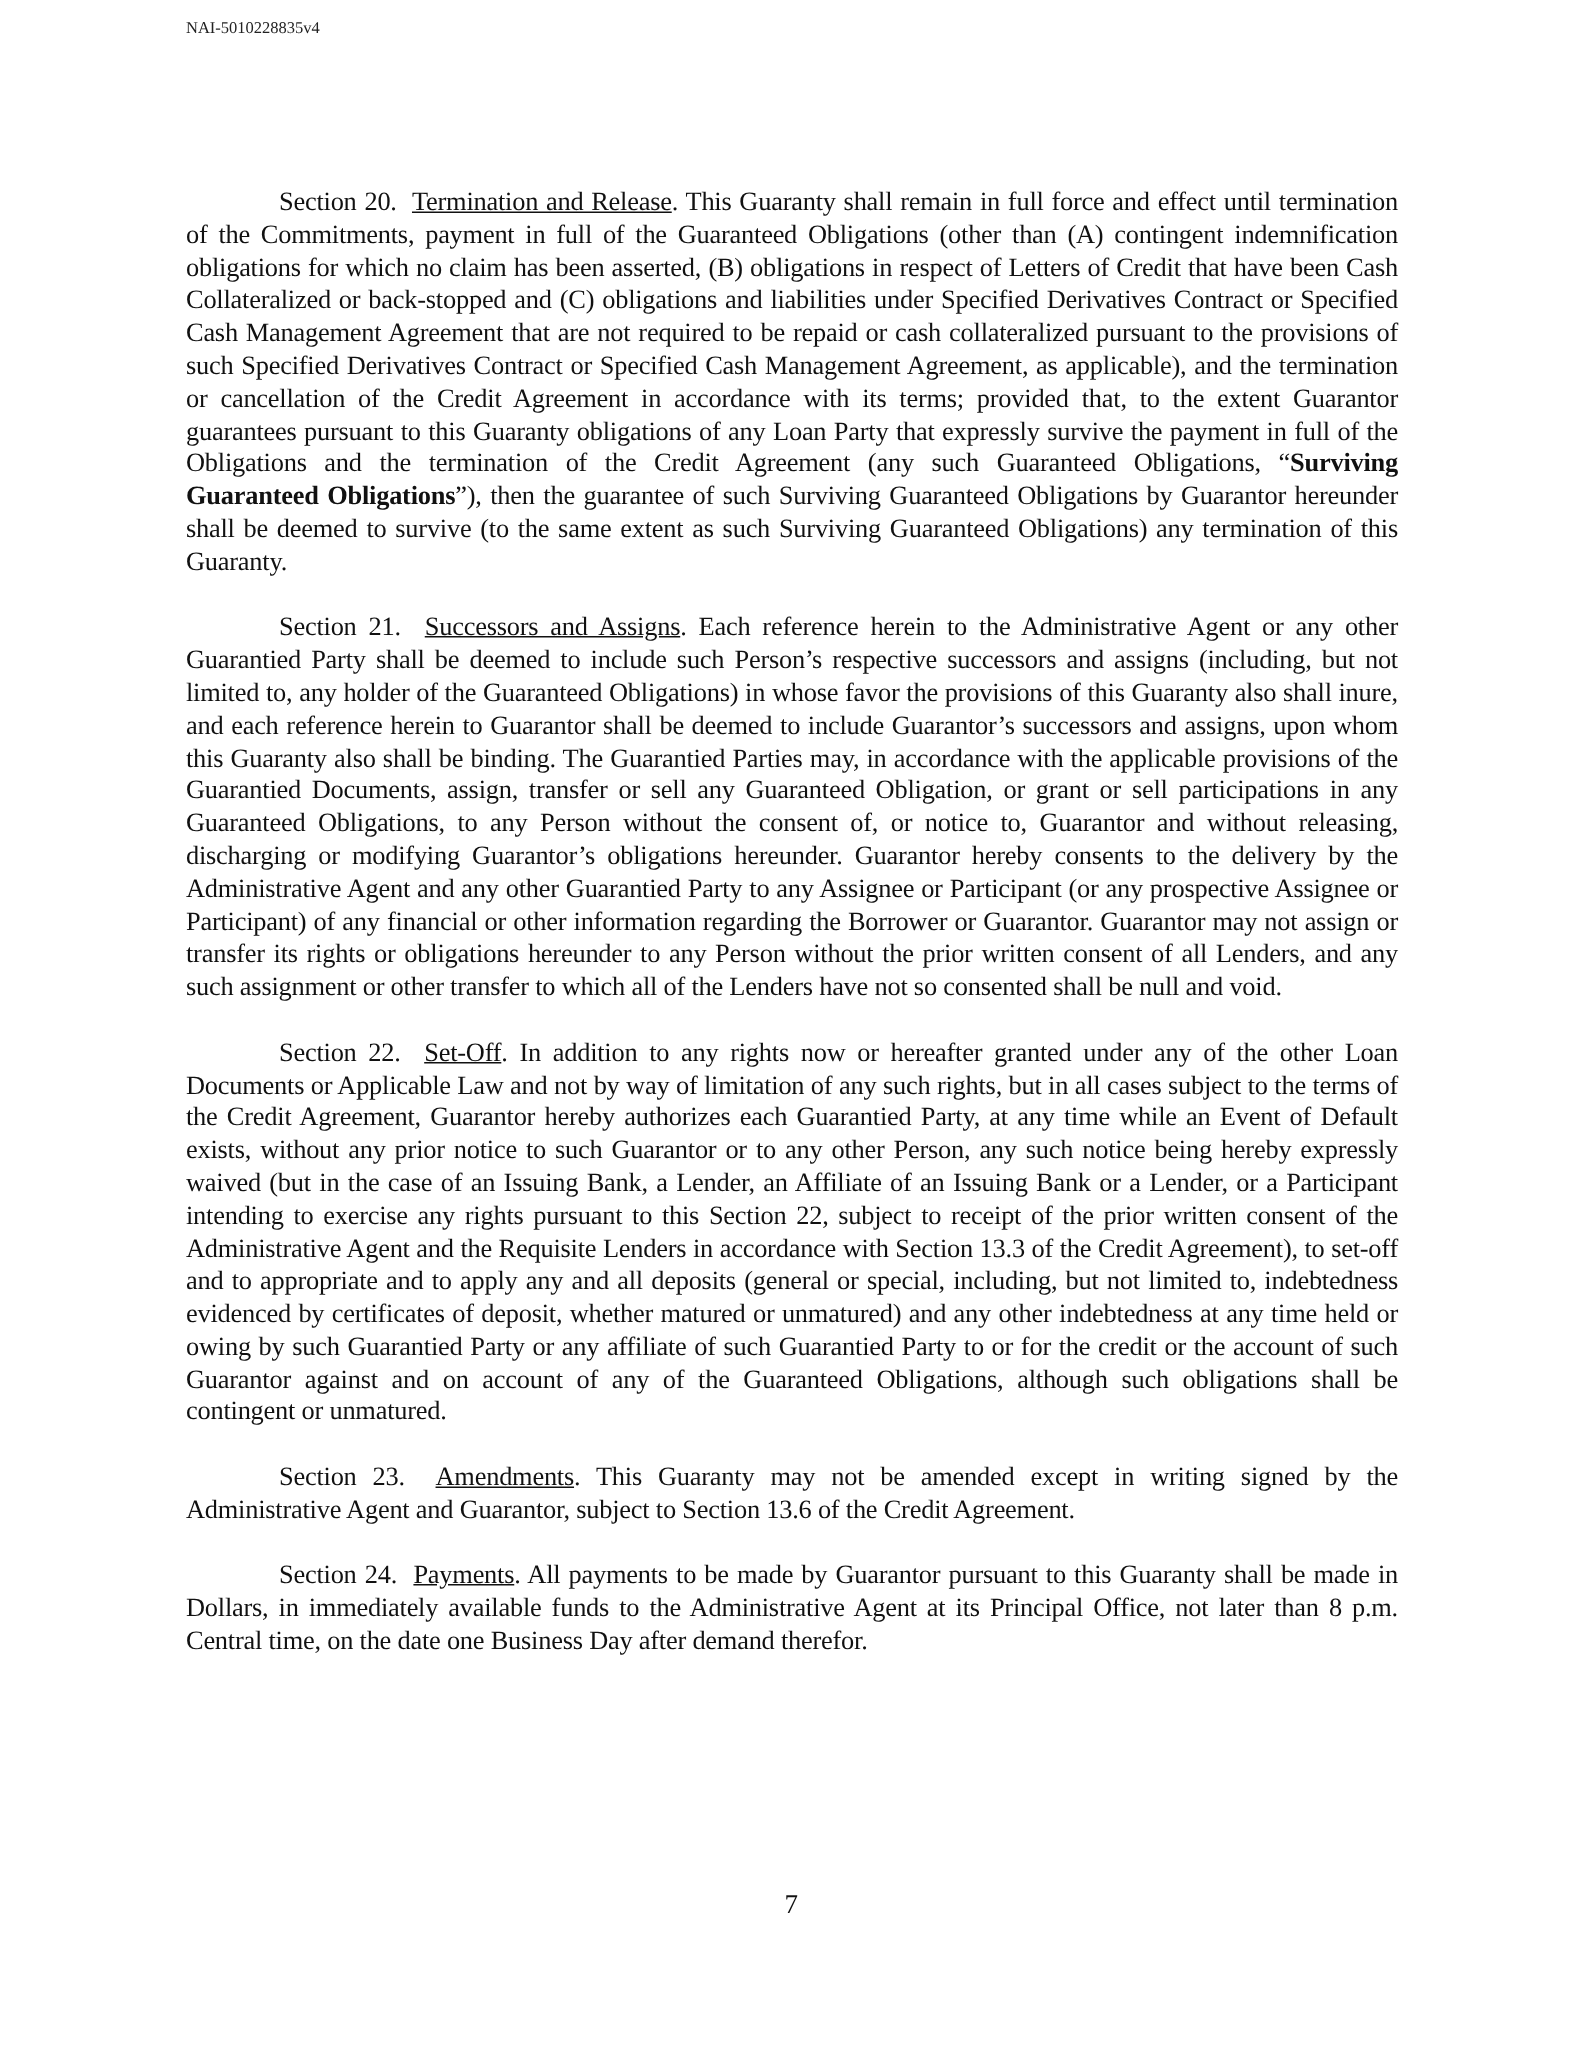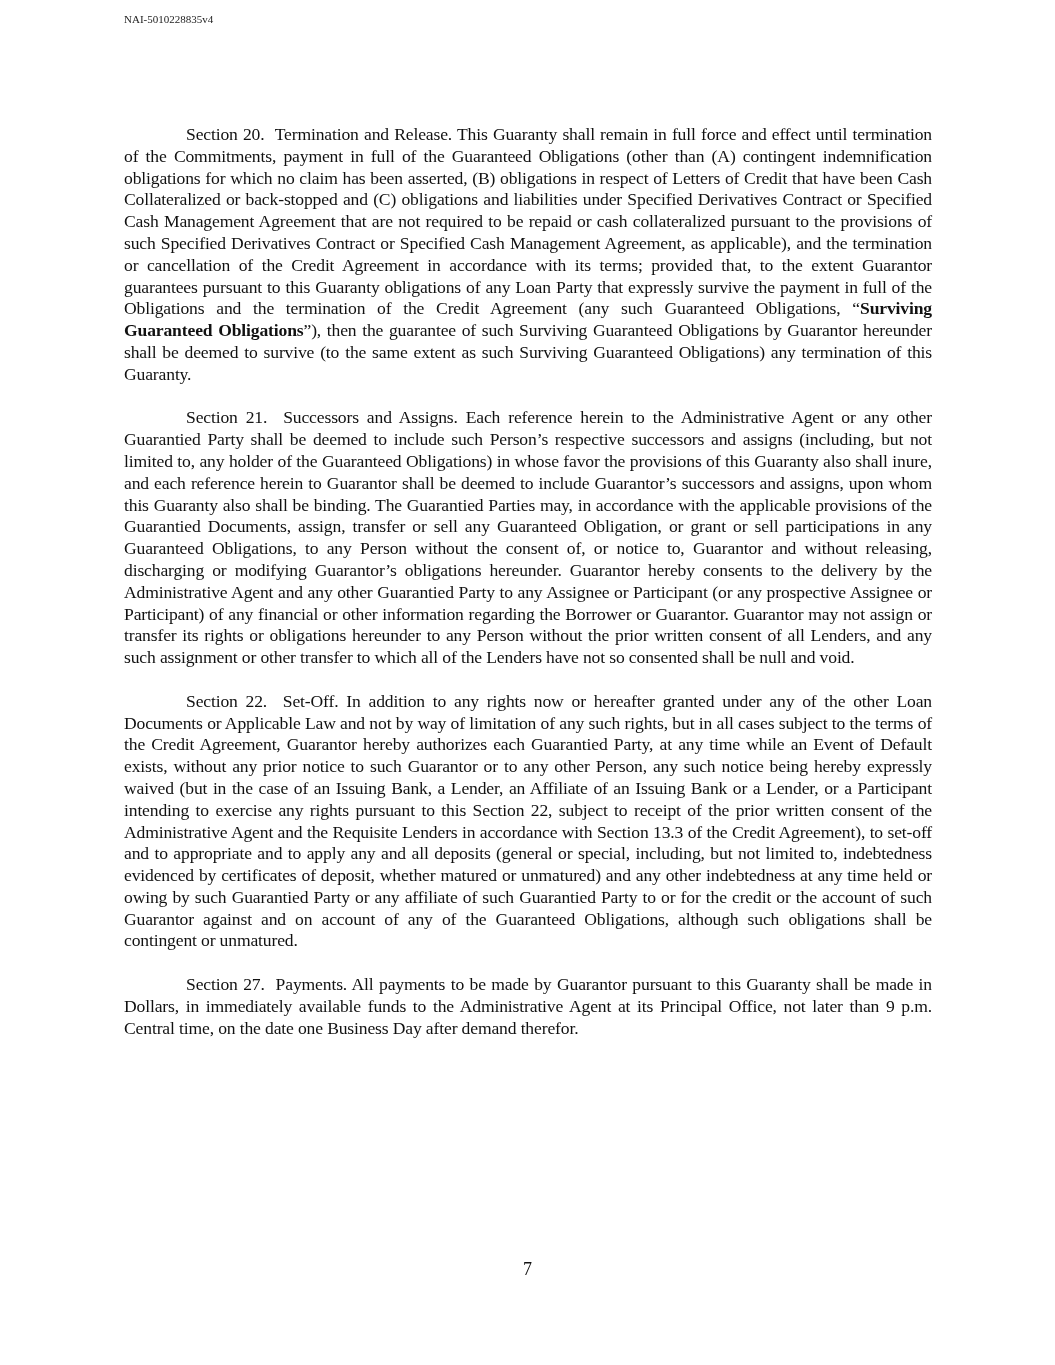--- a/index.html
+++ b/index.html
@@ -1,36 +1,37 @@
 <!DOCTYPE html>
 <html><head>
 <meta charset="utf-8">
 <style>
   html, body { margin: 0; padding: 0; background: #ffffff; }
   body { width: 1055px; height: 1365px; position: relative; overflow: hidden;
          font-family: "Liberation Serif", "DejaVu Serif", serif; color: #111; }
   .doc-id { position: absolute; left: 124px; top: 12px; font-size: 11px; line-height: 14px; color: #222; }
   .content { position: absolute; left: 124px; top: 124px; width: 808px; }
   .para { font-size: 17.6px; line-height: 21.8px; text-align: justify; margin: 0 0 21.8px 0; text-indent: 62px; letter-spacing: -0.15px; word-spacing: 0px; }
-  .heading { }
+  .heading { text-decoration: underline; }
   .bold { font-weight: bold; }
   .page-num { position: absolute; left: 0; width: 1055px; top: 1258px; text-align: center; font-size: 18px; line-height: 22px; }
 </style>
 </head>
 <body>
 
 <div class="doc-id">NAI-5010228835v4</div>
 
 <div class="content">
 
   <p class="para"><span>Section 20.</span>&nbsp; <span class="heading">Termination and Release</span><span>.  This Guaranty shall remain in full force and effect until termination of the Commitments, payment in full of the Guaranteed Obligations (other than (A) contingent indemnification obligations for which no claim has been asserted, (B) obligations in respect of Letters of Credit that have been Cash Collateralized or back-stopped and (C) obligations and liabilities under Specified Derivatives Contract or Specified Cash Management Agreement that are not required to be repaid or cash collateralized pursuant to the provisions of such Specified Derivatives Contract or Specified Cash Management Agreement, as applicable), and the termination or cancellation of the Credit Agreement in accordance with its terms; provided that, to the extent Guarantor guarantees pursuant to this Guaranty obligations of any Loan Party that expressly survive the payment in full of the Obligations and the termination of the Credit Agreement (any such Guaranteed Obligations, “</span><span class="bold">Surviving Guaranteed Obligations</span><span>”), then the guarantee of such Surviving Guaranteed Obligations by Guarantor hereunder shall be deemed to survive (to the same extent as such Surviving Guaranteed Obligations) any termination of this Guaranty.</span></p>
 
   <p class="para"><span>Section 21.</span>&nbsp; <span class="heading">Successors and Assigns</span><span>.  Each reference herein to the Administrative Agent or any other Guarantied Party shall be deemed to include such Person’s respective successors and assigns (including, but not limited to, any holder of the Guaranteed Obligations) in whose favor the provisions of this Guaranty also shall inure, and each reference herein to Guarantor shall be deemed to include Guarantor’s successors and assigns, upon whom this Guaranty also shall be binding.  The Guarantied Parties may, in accordance with the applicable provisions of the Guarantied Documents, assign, transfer or sell any Guaranteed Obligation, or grant or sell participations in any Guaranteed Obligations, to any Person without the consent of, or notice to, Guarantor and without releasing, discharging or modifying Guarantor’s obligations hereunder.  Guarantor hereby consents to the delivery by the Administrative Agent and any other Guarantied Party to any Assignee or Participant (or any prospective Assignee or Participant) of any financial or other information regarding the Borrower or Guarantor.  Guarantor may not assign or transfer its rights or obligations hereunder to any Person without the prior written consent of all Lenders, and any such assignment or other transfer to which all of the Lenders have not so consented shall be null and void.</span></p>
 
   <p class="para"><span>Section 22.</span>&nbsp; <span class="heading">Set-Off</span><span>.  In addition to any rights now or hereafter granted under any of the other Loan Documents or Applicable Law and not by way of limitation of any such rights, but in all cases subject to the terms of the Credit Agreement, Guarantor hereby authorizes each Guarantied Party, at any time while an Event of Default exists, without any prior notice to such Guarantor or to any other Person, any such notice being hereby expressly waived (but in the case of an Issuing Bank, a Lender, an Affiliate of an Issuing Bank or a Lender, or a Participant intending to exercise any rights pursuant to this Section 22, subject to receipt of the prior written consent of the Administrative Agent and the Requisite Lenders in accordance with Section 13.3 of the Credit Agreement), to set-off and to appropriate and to apply any and all deposits (general or special, including, but not limited to, indebtedness evidenced by certificates of deposit, whether matured or unmatured) and any other indebtedness at any time held or owing by such Guarantied Party or any affiliate of such Guarantied Party to or for the credit or the account of such Guarantor against and on account of any of the Guaranteed Obligations, although such obligations shall be contingent or unmatured.</span></p>
 
+  <p class="para"><span>Section 23.</span>&nbsp; <span class="heading">Amendments</span><span>.  This Guaranty may not be amended except in writing signed by the Administrative Agent and Guarantor, subject to Section 13.6 of the Credit Agreement.</span></p>
 
-  <p class="para"><span>Section 27.</span>&nbsp; <span class="heading">Payments</span><span>.  All payments to be made by Guarantor pursuant to this Guaranty shall be made in Dollars, in immediately available funds to the Administrative Agent at its Principal Office, not later than 9 p.m. Central time, on the date one Business Day after demand therefor.</span></p>
+  <p class="para"><span>Section 24.</span>&nbsp; <span class="heading">Payments</span><span>.  All payments to be made by Guarantor pursuant to this Guaranty shall be made in Dollars, in immediately available funds to the Administrative Agent at its Principal Office, not later than 8 p.m. Central time, on the date one Business Day after demand therefor.</span></p>
 
 
 </div>
 
 <div class="page-num">7</div>
 
 </body></html>

